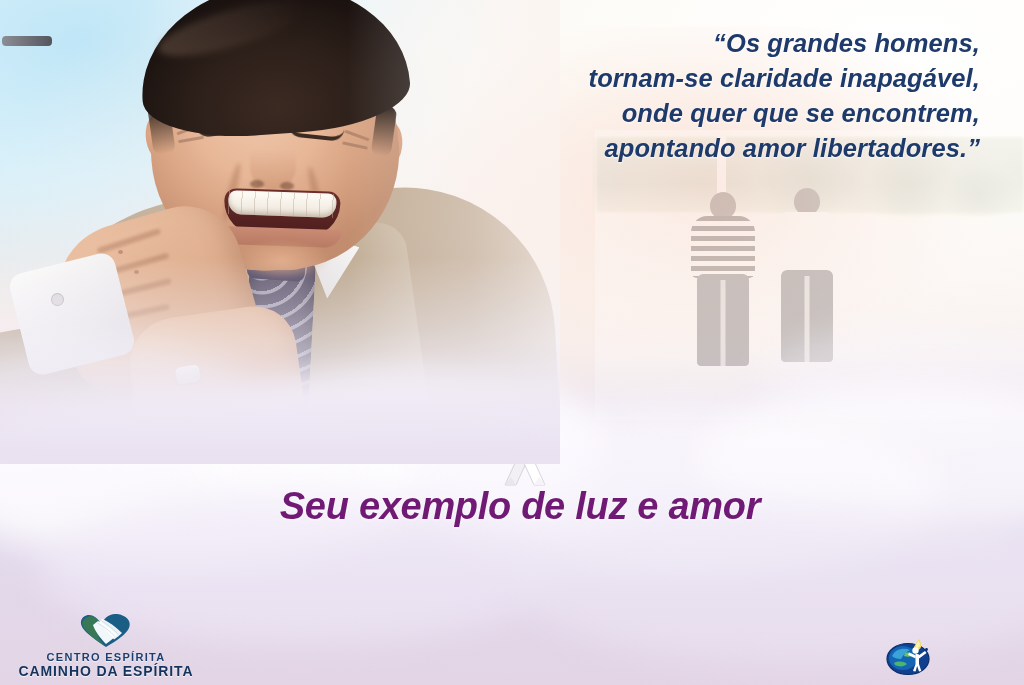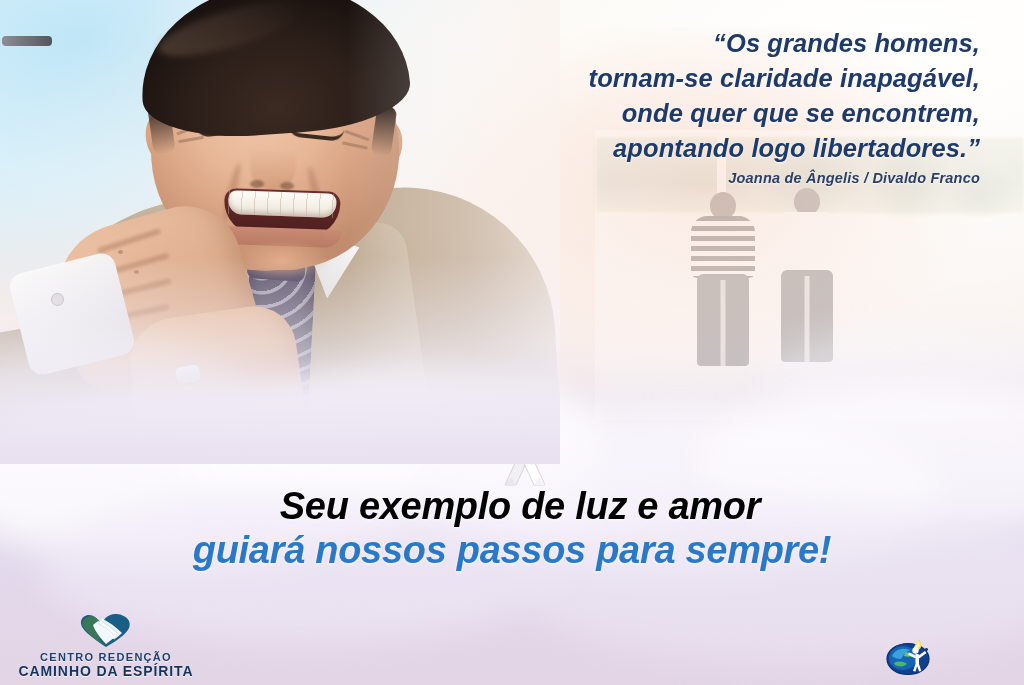--- a/index.html
+++ b/index.html
@@ -300,21 +300,21 @@
   
   .headline{
     position:absolute;left:0;top:482px;width:100%;
     text-align:center;
     font-style:italic;font-weight:bold;
     line-height:1.06;
     letter-spacing:-.3px;
   }
   .headline .h-ln{display:block;white-space:nowrap;}
   .headline .h1{font-size:38px;color:#2c3fae;text-shadow:0 1px 3px rgba(255,255,255,.75);}
-  .headline .h2{font-size:38px;color:#000000;margin-top:4px;text-shadow:0 1px 3px rgba(255,255,255,.75);padding-left:16px;}
+  .headline .h2{font-size:38px;color:#701a75;margin-top:4px;text-shadow:0 1px 3px rgba(255,255,255,.75);padding-left:16px;}
   .headline .h3{font-size:38px;color:#2a79c9;margin-top:4px;text-shadow:0 1px 3px rgba(255,255,255,.75);}
 
   
   .logo{position:absolute;text-align:center;}
   .logo-left{left:8px;bottom:6px;width:196px;}
   .logo-right{right:10px;bottom:6px;width:212px;}
   .logo .mark{display:block;margin:0 auto 3px;}
   .logo .l1{
     display:block;color:#1c3f72;font-weight:bold;
     font-size:11px;letter-spacing:1.3px;
@@ -429,50 +429,48 @@
     <div class="cl c4"></div>
     <div class="cl c5"></div>
     <div class="cl c6"></div>
     <div class="cloud-veil"></div>
   </div>
 
   <div class="quote">
     <span class="ln">“Os grandes homens,</span>
     <span class="ln">tornam-se claridade inapagável,</span>
     <span class="ln">onde quer que se encontrem,</span>
-    <span class="ln">apontando logo libertadores.”</span>
-  </div>
-  <div class="attrib">Joanna de Ângelis / Divaldo Franco</div>
+    <span class="ln">apontando amor libertadores.”</span>
+  </div>
 
   <svg class="ribbon" viewBox="0 0 72 78">
     <g>
       <path d="M36 30 L16 74 L27 74 L38 50 Z" fill="#f2f0f4" stroke="#cfc9d6" stroke-width="0.8"></path>
       <path d="M36 30 L56 74 L45 74 L34 50 Z" fill="#ffffff" stroke="#cfc9d6" stroke-width="0.8"></path>
       <path d="M22 66 L16 74 L27 74 Z" fill="#e9e6ee"></path>
       <path d="M50 66 L56 74 L45 74 Z" fill="#f5f3f7"></path>
       <path d="M36 6 C23 6 15 16 18 27 C20 35 28 42 34 50 L40 44 C33 36 26 30 25 24 C23 16 29 11 36 11 C43 11 49 16 47 24 C46 30 39 36 32 44 L38 50 C44 42 52 35 54 27 C57 16 49 6 36 6 Z" fill="#ffffff" stroke="#cbc5d3" stroke-width="0.9"></path>
       <path d="M30 24 C30 20 33 17 36 17 C39 17 42 20 42 24 C42 27 39 29 36 30 C33 29 30 27 30 24 Z" fill="#b8b2c2" opacity="0.55"></path>
     </g>
   </svg>
 
   <div class="headline">
     <span class="h-ln h2">Seu exemplo de luz e amor</span>
-    <span class="h-ln h3">guiará nossos passos para sempre!</span>
   </div>
 
   <div class="logo logo-left">
     <svg class="mark" width="56" height="36" viewBox="0 0 56 36">
       <path d="M28 35 C10 23 2 16 3 9.5 C4 3 12 1 17 5 C20 7.3 22 10 23 12 C25.5 7 31 1 39 2 C48 3 54 9 51 16 C48.5 22 39 28.5 28 35 Z" fill="#1a5e86"></path>
       <path d="M28 35 C12 24 5 17 4 11 C7 4 14 2.5 18.5 6.5 C21.5 9 23 11.8 24 14 C20 19 17 25 28 35 Z" fill="#3e7d4e" opacity="0.85"></path>
       <path d="M20 9 C27 12 34 17 39 23 C36 26 32 29 28 32 C22 26 17 19 15 13 Z" fill="#f2f7fb"></path>
       <path d="M24 6.5 C31 10 38 15 44 21 C41.5 23.5 39 25.5 36 27.5 C31 21 26 15 21 10.5 Z" fill="#ffffff" opacity="0.92"></path>
       <path d="M22 8 C28.5 11.5 35 16.5 40.5 22.5" stroke="#cfdde8" stroke-width="0.9" fill="none"></path>
       <path d="M19.5 11 C26 14.5 32 19 37 24.5" stroke="#cfdde8" stroke-width="0.9" fill="none"></path>
     </svg>
-    <span class="l1">CENTRO REDENÇÃO</span>
+    <span class="l1">CENTRO ESPÍRITA</span>
     <span class="l2">CAMINHO DA ESPÍRITA</span>
   </div>
 
   <div class="logo logo-right">
     <svg class="mark" width="50" height="40" viewBox="0 0 50 40">
       <ellipse cx="25" cy="23" rx="21" ry="15.5" fill="#10408e"></ellipse>
       <ellipse cx="20" cy="22" rx="14" ry="12" fill="#1565b5"></ellipse>
       <path d="M9 20 C12 13 21 11 27 14 C23 16 20 19 18 23 C14 23 11 22 9 20 Z" fill="#3aa4d8"></path>
       <path d="M11 27 C15 25 20 25 24 28 C21 31 16 31 12 29 Z" fill="#4bb56f"></path>
       <path d="M22 17 C26 16 29 17 31 19 C28 21 24 21 21 20 Z" fill="#6cc35b"></path>

